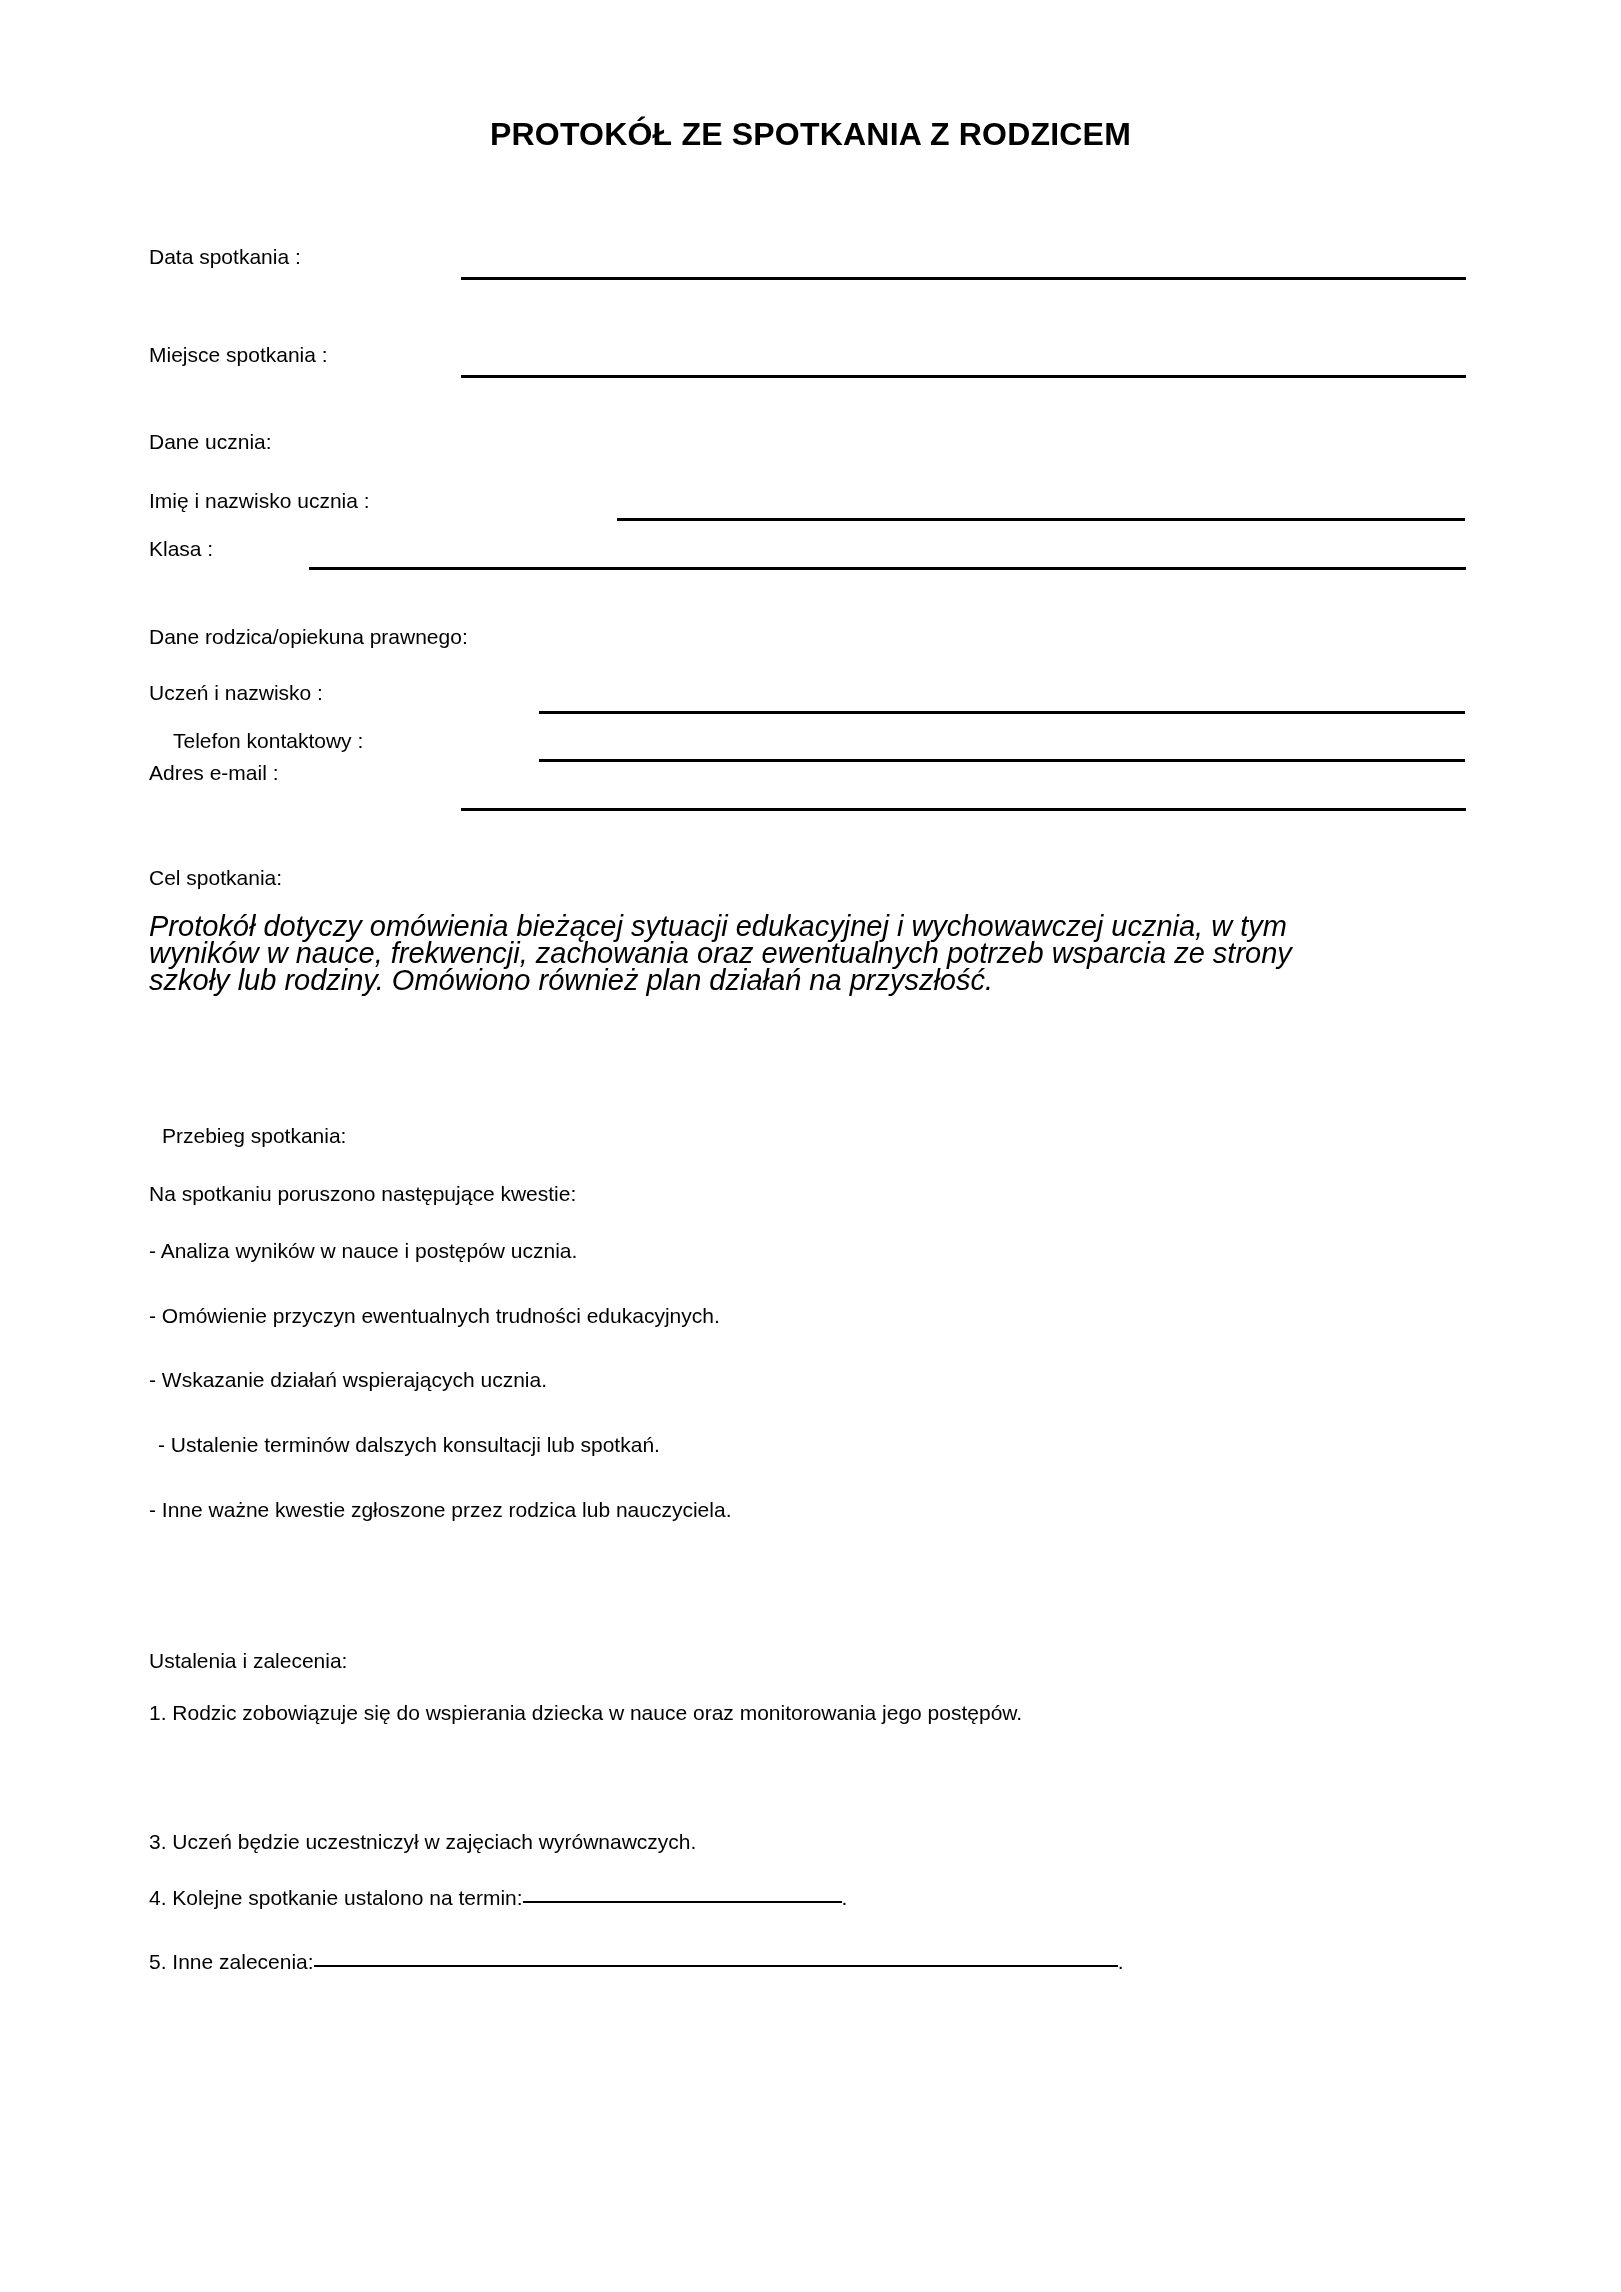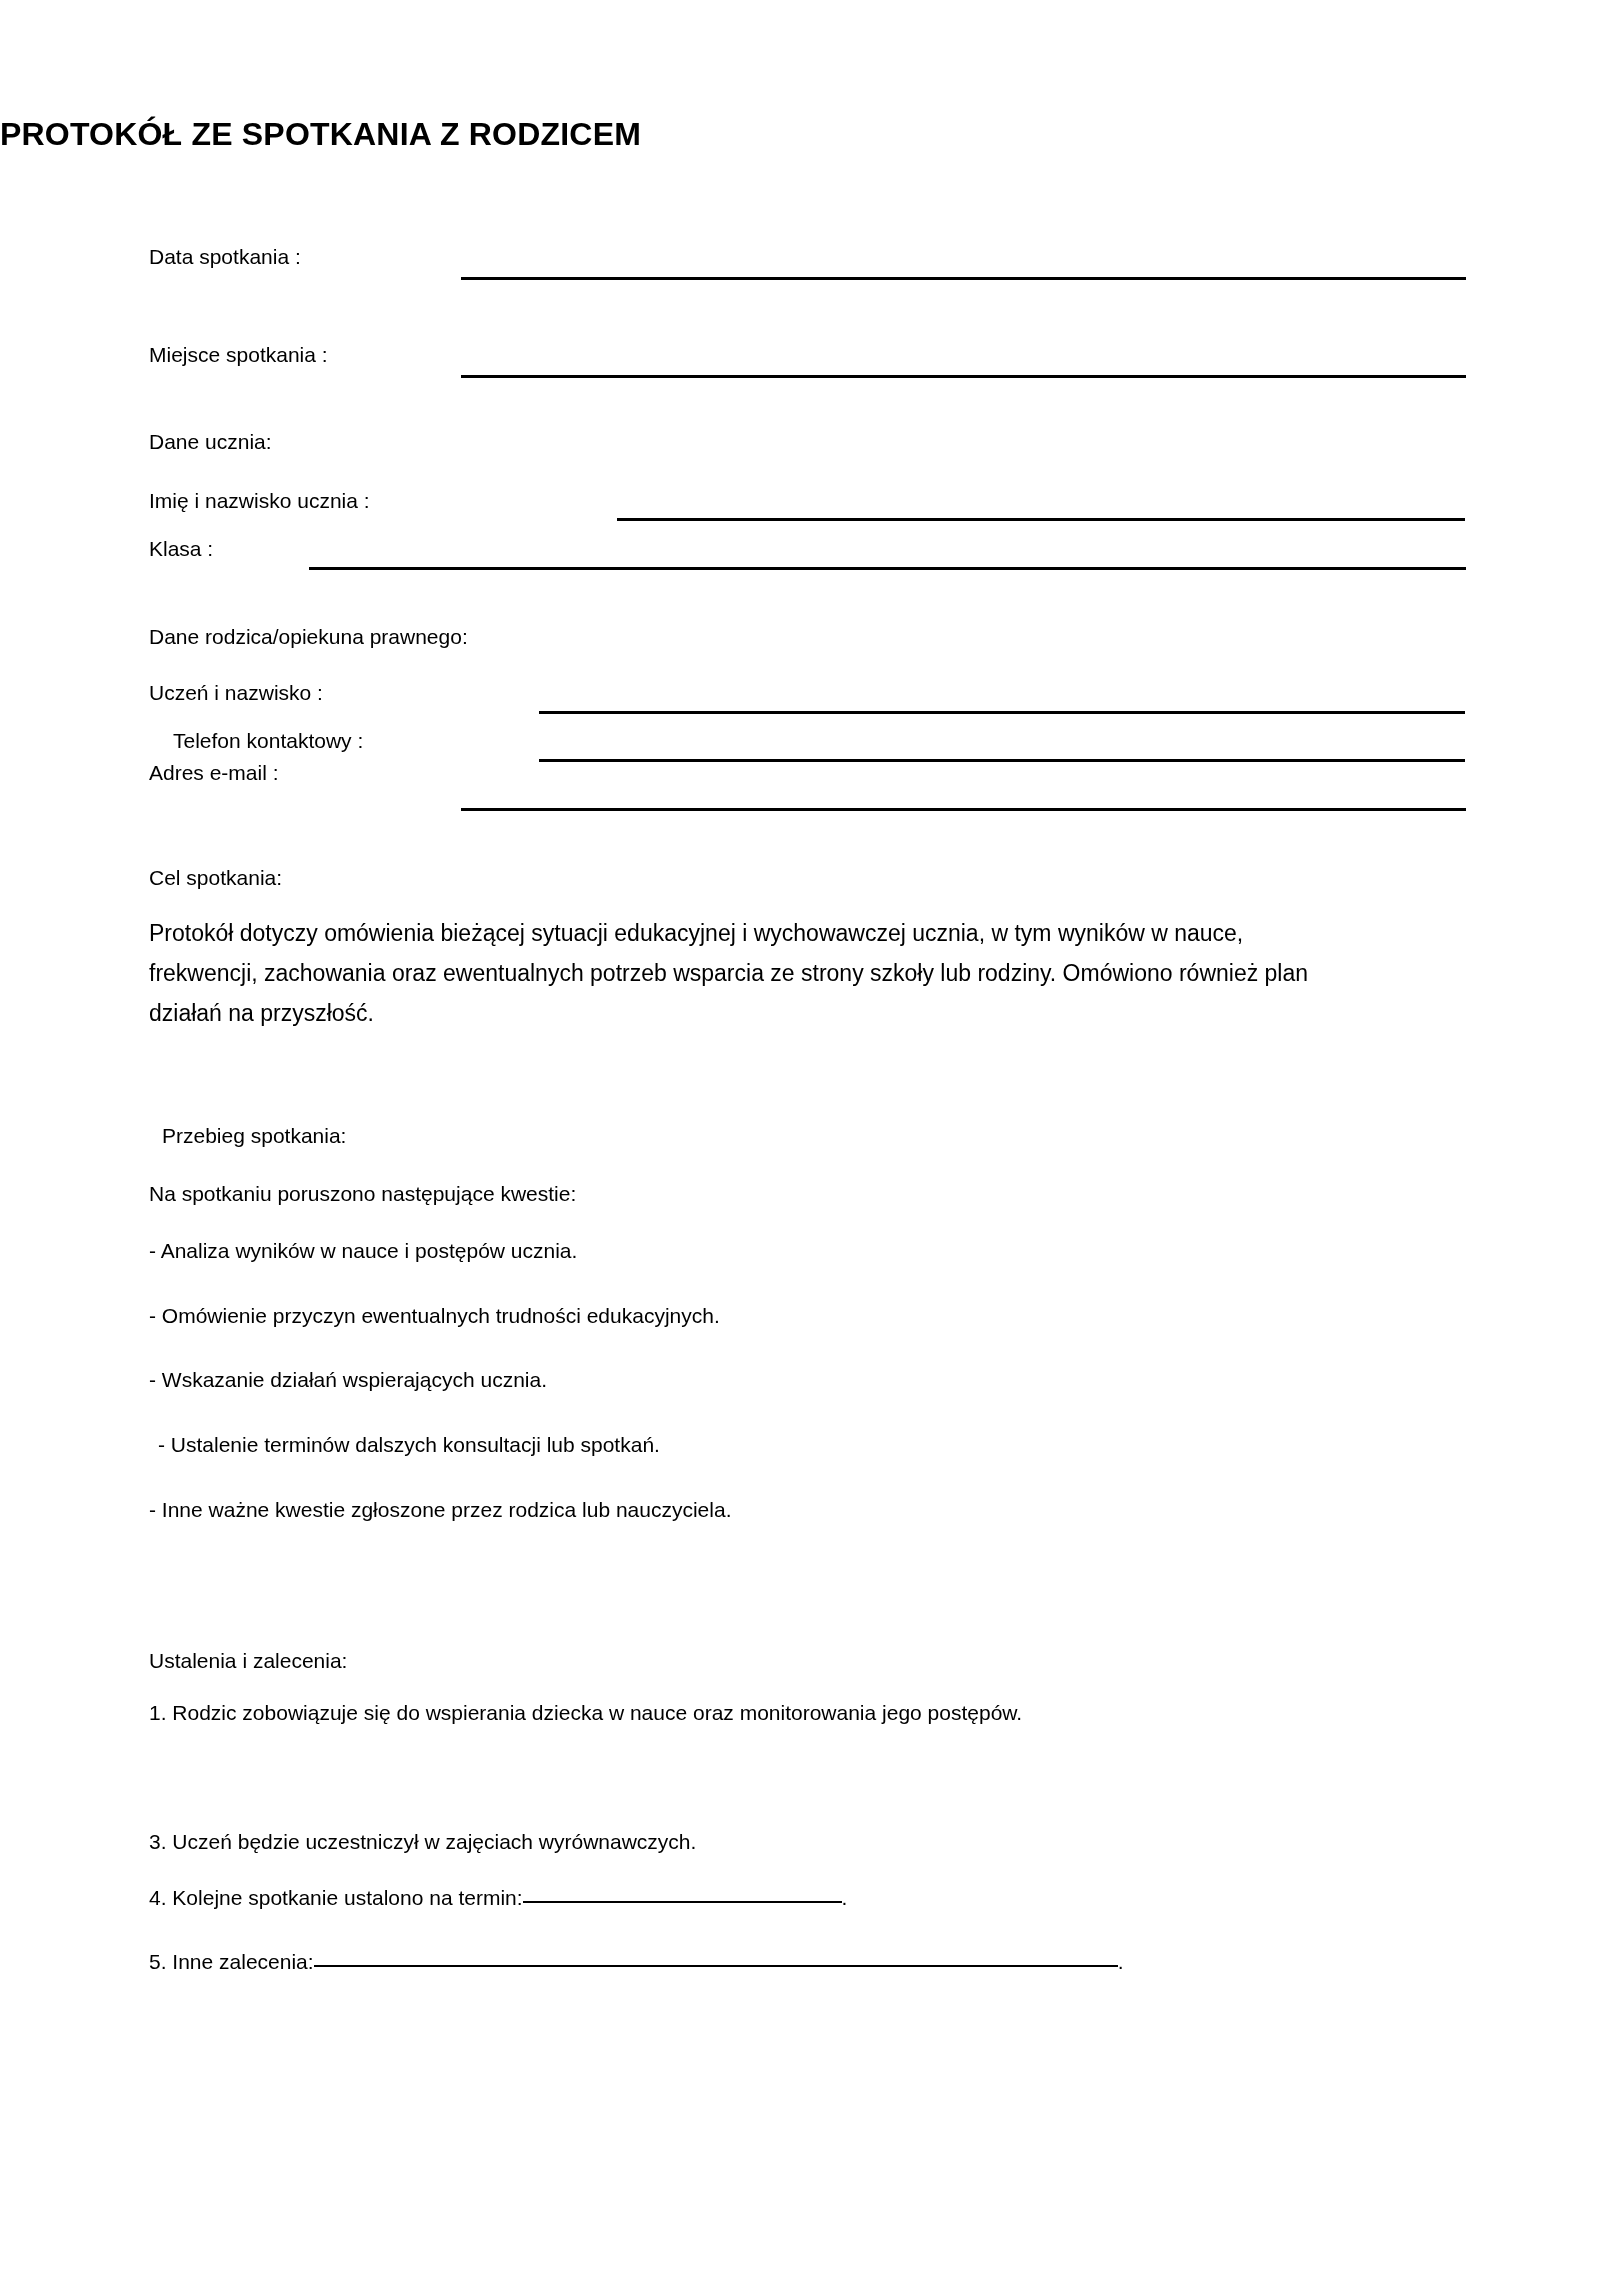--- a/index.html
+++ b/index.html
@@ -17,20 +17,21 @@
     height: 2293px;
     background: #ffffff;
     box-sizing: border-box;
     overflow: hidden;
   }
   .doc-title {
     position: absolute;
     left: 0;
     right: 0;
     top: 116px;
+    text-align: center;
     font-size: 32px;
     font-weight: bold;
     letter-spacing: 0.2px;
   }
 
   
   .t {
     position: absolute;
     font-size: 21px;
     line-height: 1.0;
@@ -41,22 +42,23 @@
   
   .rule {
     position: absolute;
     height: 2.9px;
     background: #000000;
   }
 
   
   .para {
     position: absolute;
-    font-size: 23px;
-    line-height: 40px;
+    font-size: 29px;
+    line-height: 27px;
+    font-style: italic;
   }
 
   
   .blank {
     display: inline-block;
     border-bottom: 2px solid #000;
     vertical-align: 2px;
   }
 </style>
 </head>

